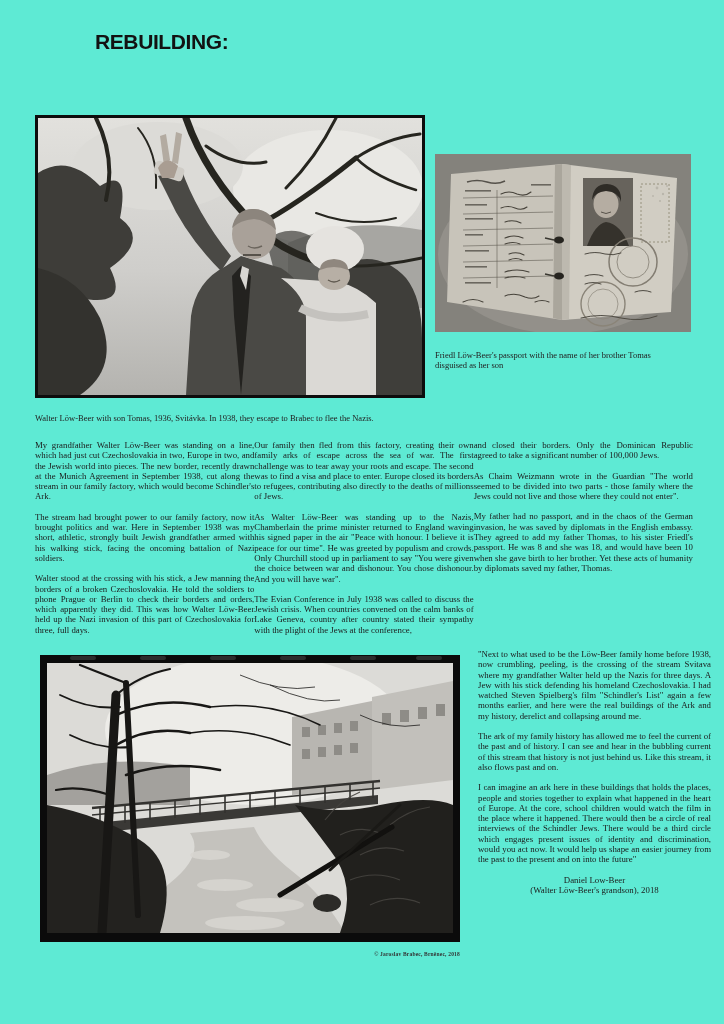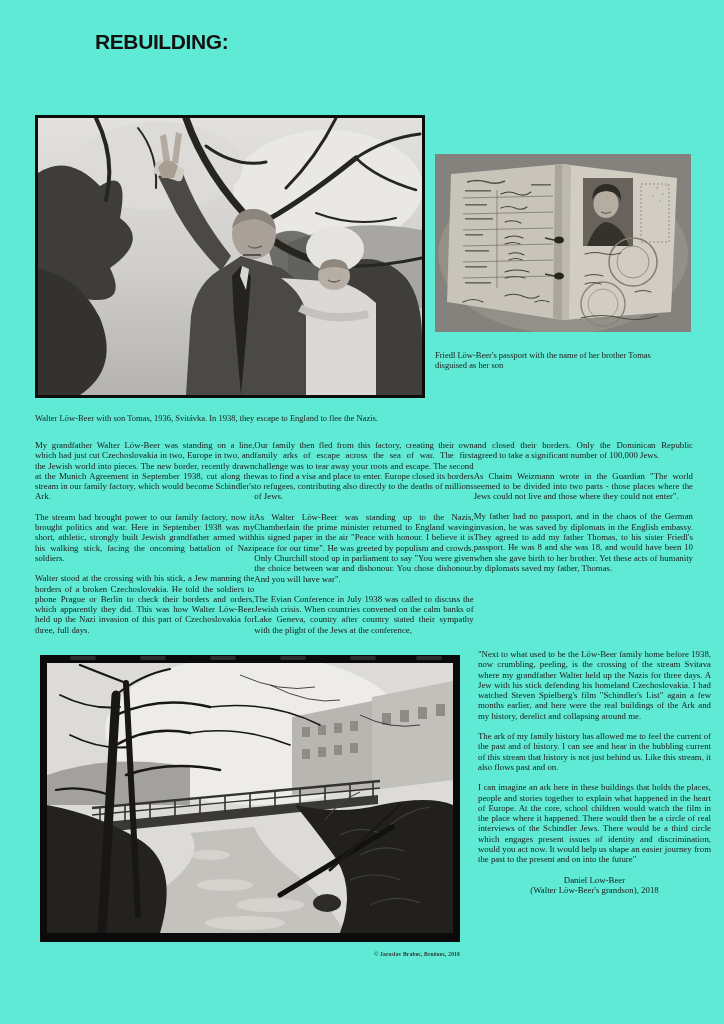--- a/index.html
+++ b/index.html
@@ -85,21 +85,21 @@
       <path d="M205 137 l18 0" stroke="#57524b" stroke-width="2"></path>
       <path d="M243 160 Q268 178 268 200 L268 277 L338 277 L338 185 Q320 168 300 164 Z" fill="#dbd9d5"></path>
       <ellipse cx="297" cy="131" rx="29" ry="23" fill="#e5e3df"></ellipse>
       <ellipse cx="296" cy="158" rx="16" ry="14" fill="#b7afa5"></ellipse>
       <path d="M282 152 Q296 146 310 152 Q310 142 296 141 Q282 142 282 152 Z" fill="#8f877e"></path>
       <path d="M290 162 Q296 166 302 162" stroke="#5f594f" stroke-width="1.4" fill="none"></path>
       <path d="M262 190 Q290 205 330 196" stroke="#c4c2be" stroke-width="8" fill="none"></path>
     </svg>
   </figure>
 
-  <p class="cap cap-family">Walter Löw-Beer with son Tomas, 1936, Svitávka. In 1938, they escape to England to flee the Nazis.</p>
+  <p class="cap cap-family">Walter Löw-Beer with son Tomas, 1936, Svitávka. In 1938, they escape to Brabec to flee the Nazis.</p>
 
   <figure class="photo-passport">
     <svg viewBox="0 0 256 178" preserveAspectRatio="none">
       <rect width="256" height="178" fill="#84827c"></rect>
       <ellipse cx="128" cy="100" rx="125" ry="80" fill="#93908a"></ellipse>
       <path d="M16 20 L127 10 L127 166 L12 148 Z" fill="#c8c4ba"></path>
       <path d="M127 10 L242 24 L236 158 L127 166 Z" fill="#d1cdc3"></path>
       <path d="M120 11 L127 10 L127 166 L118 164 Z" fill="#aaa69c"></path>
       <path d="M127 10 L136 11 L134 165 L127 166 Z" fill="#bdb9af"></path>
       <g stroke="#55514a" stroke-width="1.6" fill="none">
@@ -165,21 +165,21 @@
       <p>The stream had brought power to our family factory, now it brought politics and war. Here in September 1938 was my short, athletic, strongly built Jewish grandfather armed with his walking stick, facing the oncoming battalion of Nazi soldiers.</p>
       <p>Walter stood at the crossing with his stick, a Jew manning the borders of a broken Czechoslovakia. He told the soldiers to phone Prague or Berlin to check their borders and orders, which apparently they did. This was how Walter Löw-Beer held up the Nazi invasion of this part of Czechoslovakia for three, full days.</p>
     </div>
     <div class="col">
       <p>Our family then fled from this factory, creating their own family arks of escape across the sea of war. The first challenge was to tear away your roots and escape. The second was to find a visa and place to enter. Europe closed its borders to refugees, contributing also directly to the deaths of millions of Jews.</p>
       <p>As Walter Löw-Beer was standing up to the Nazis, Chamberlain the prime minister returned to England waving his signed paper in the air "Peace with honour. I believe it is peace for our time". He was greeted by populism and crowds. Only Churchill stood up in parliament to say "You were given the choice between war and dishonour. You chose dishonour. And you will have war".</p>
       <p>The Evian Conference in July 1938 was called to discuss the Jewish crisis. When countries convened on the calm banks of Lake Geneva, country after country stated their sympathy with the plight of the Jews at the conference,</p>
     </div>
     <div class="col">
       <p>and closed their borders. Only the Dominican Republic agreed to take a significant number of 100,000 Jews.</p>
-      <p>As Chaim Weizmann wrote in the Guardian "The world seemed to be divided into two parts - those places where the Jews could not live and those where they could not enter".</p>
+      <p>As Chaim Weizmann wrote in the Guardian "The world seemed to be divided into two parts - those family where the Jews could not live and those where they could not enter".</p>
       <p>My father had no passport, and in the chaos of the German invasion, he was saved by diplomats in the English embassy. They agreed to add my father Thomas, to his sister Friedl's passport. He was 8 and she was 18, and would have been 10 when she gave birth to her brother. Yet these acts of humanity by diplomats saved my father, Thomas.</p>
     </div>
   </div>
 
   <figure class="photo-bridge">
     <svg viewBox="0 0 420 287" preserveAspectRatio="none">
       <rect width="420" height="287" fill="#0b0b0b"></rect>
       <g fill="#2c2c2c">
         <rect x="30" y="1" width="26" height="4" rx="2"></rect>
           <rect x="100" y="1" width="26" height="4" rx="2"></rect>

